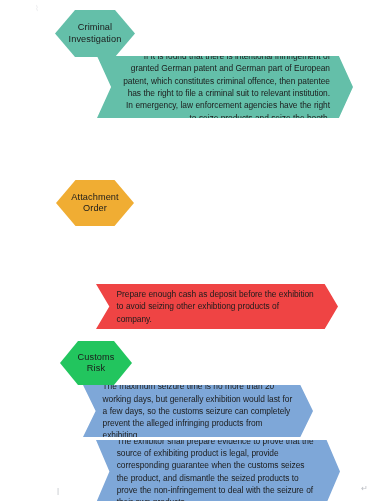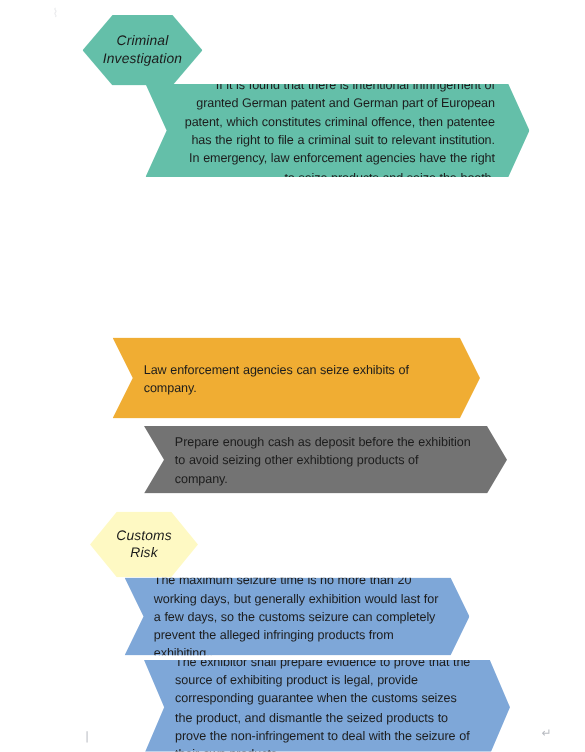--- a/index.html
+++ b/index.html
@@ -31,21 +31,20 @@
     justify-content: center;
     text-align: center;
     color: #1b1b1b;
     font-size: 9.2px;
     line-height: 11.5px;
     letter-spacing: 0.1px;
     -webkit-clip-path: polygon(25% 0%, 75% 0%, 100% 50%, 75% 100%, 25% 100%, 0% 50%);
     clip-path: polygon(25% 0%, 75% 0%, 100% 50%, 75% 100%, 25% 100%, 0% 50%);
     box-sizing: border-box;
     padding: 0 2px;
-    font-style: italic;
   }
   .hex span { display: block; }
 
   
   .chev {
     position: absolute;
     box-sizing: border-box;
     -webkit-clip-path: polygon(0% 0%, 94.5% 0%, 100% 50%, 94.5% 100%, 0% 100%, 5.5% 50%);
     clip-path: polygon(0% 0%, 94.5% 0%, 100% 50%, 94.5% 100%, 0% 100%, 5.5% 50%);
     display: flex;
@@ -83,30 +82,33 @@
       <span>Criminal</span>
       <span>Investigation</span>
     </div>
   </div>
 
   <div class="chev" style="left:97px; top:56px; width:256px; height:62px; background:#64bfa9;text-align:right;">
     <div class="txt">If it is found that there is intentional infringement of granted German patent and German part of European patent, which constitutes criminal offence, then patentee has the right to file a criminal suit to relevant institution. In emergency, law enforcement agencies have the right to seize products and seize the booth.</div>
   </div>
 
 
-
-  <div class="chev" style="left:75px; top:225px; width:245px; height:54px; background:#f0ad33;">
-    <div class="txt">Law enforcement agencies can seize exhibits of company.</div>
+  <div class="hex" style="left:56px; top:180px; width:78px; height:46px; background:#f0ad33;">
+    <div>
+      <span>Attachment</span>
+      <span>Order</span>
+    </div>
   </div>
 
-  <div class="chev" style="left:96px; top:284px; width:242px; height:45px; background:#737373;align-items:center;">
+
+  <div class="chev" style="left:96px; top:284px; width:242px; height:45px; background:#ef4444;align-items:center;">
     <div class="txt">Prepare enough cash as deposit before the exhibition to avoid seizing other exhibtiong products of company.</div>
   </div>
 
-  <div class="hex" style="left:60px; top:341px; width:72px; height:44px; background:#fef9c3;">
+  <div class="hex" style="left:60px; top:341px; width:72px; height:44px; background:#22c55e;">
     <div>
       <span>Customs</span>
       <span>Risk</span>
     </div>
   </div>
 
   <div class="chev" style="left:83px; top:385px; width:230px; height:52px; background:#7ea7d8;">
     <div class="txt">The maximum seizure time is no more than 20 working days, but generally exhibition would last for a few days, so the customs seizure can completely prevent the alleged infringing products from exhibiting..</div>
   </div>
 

